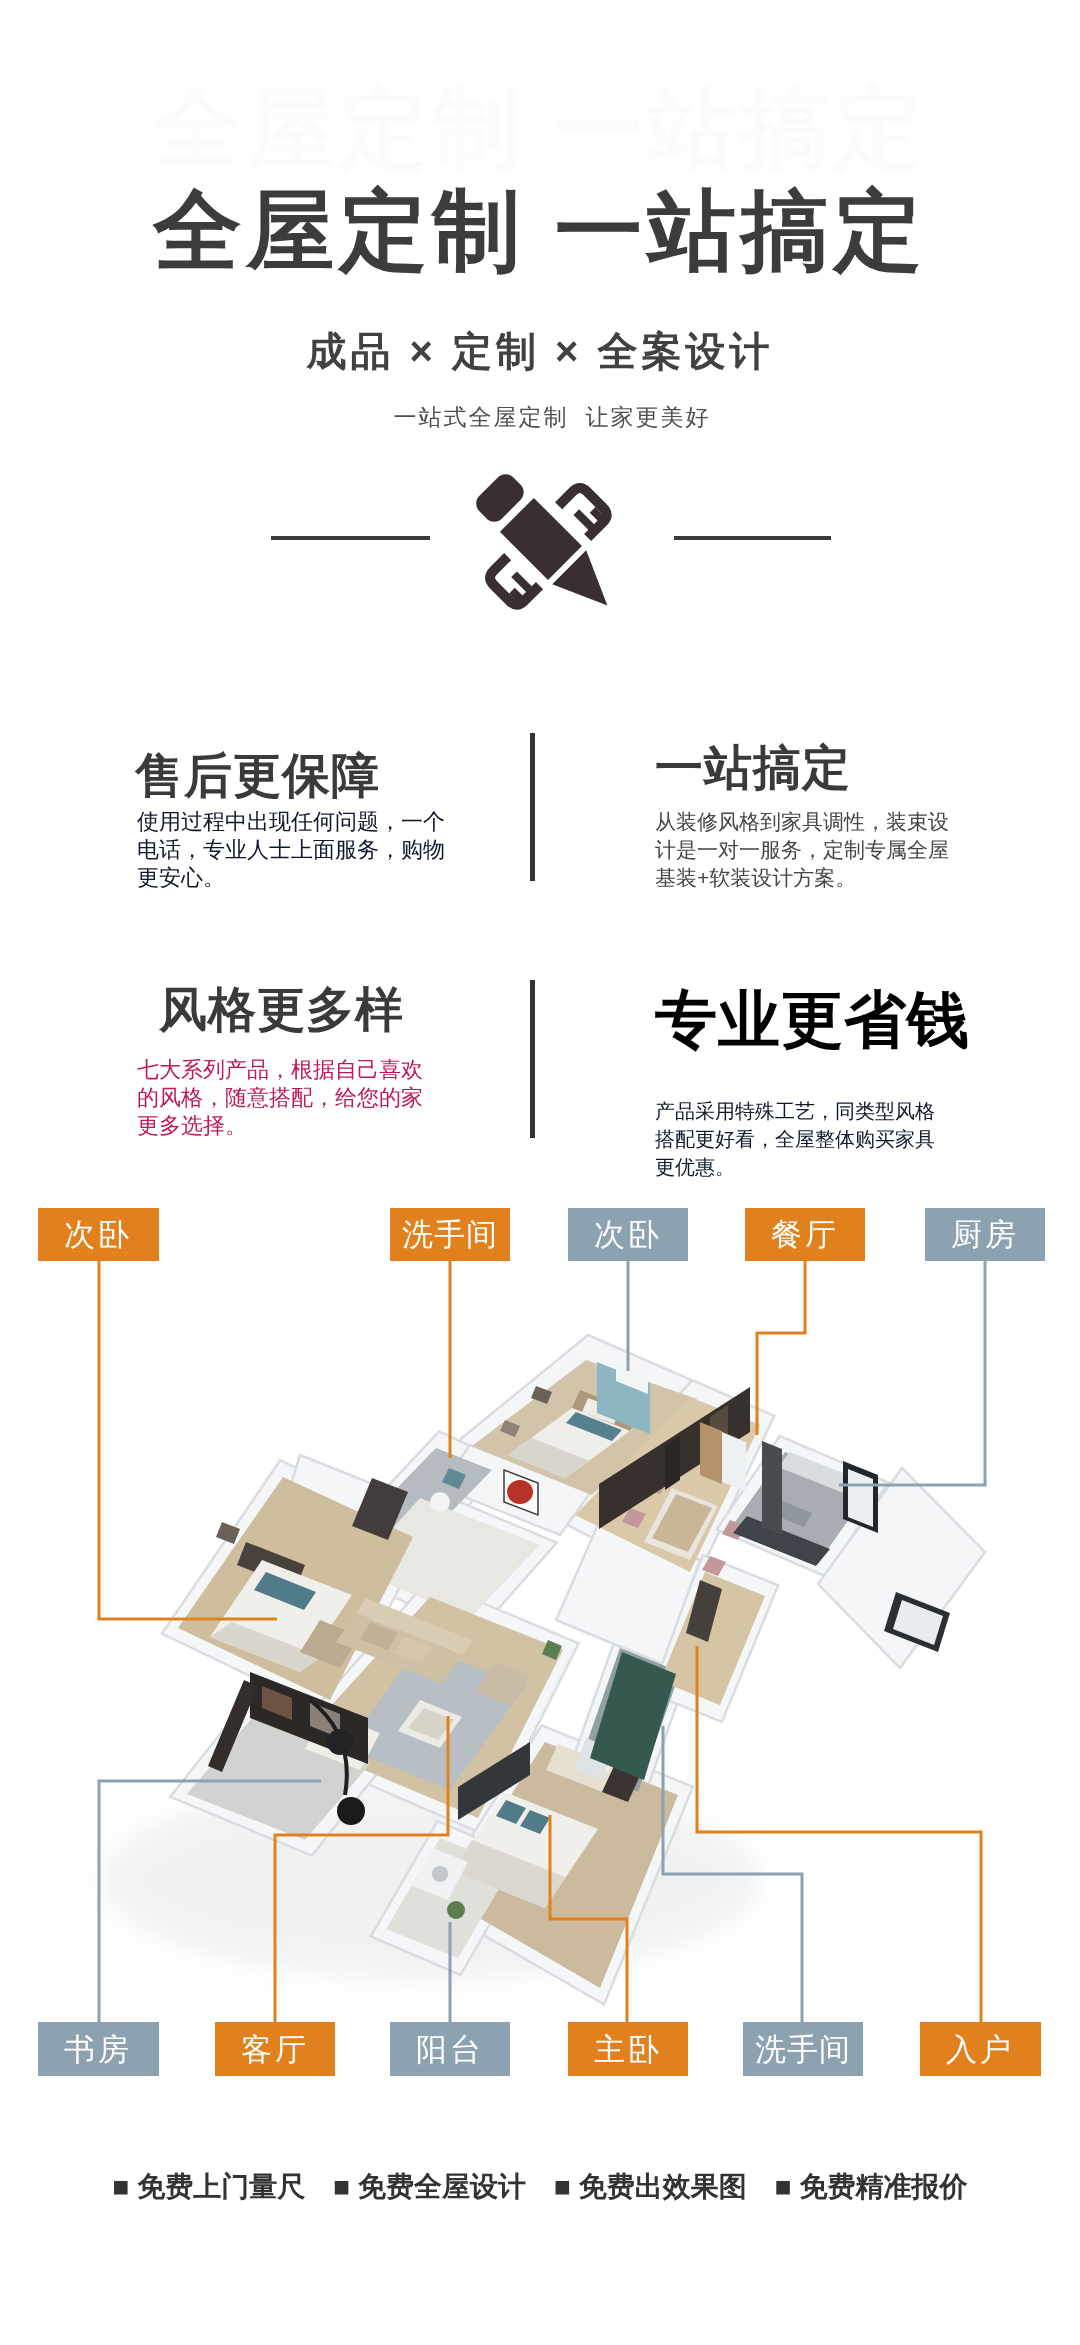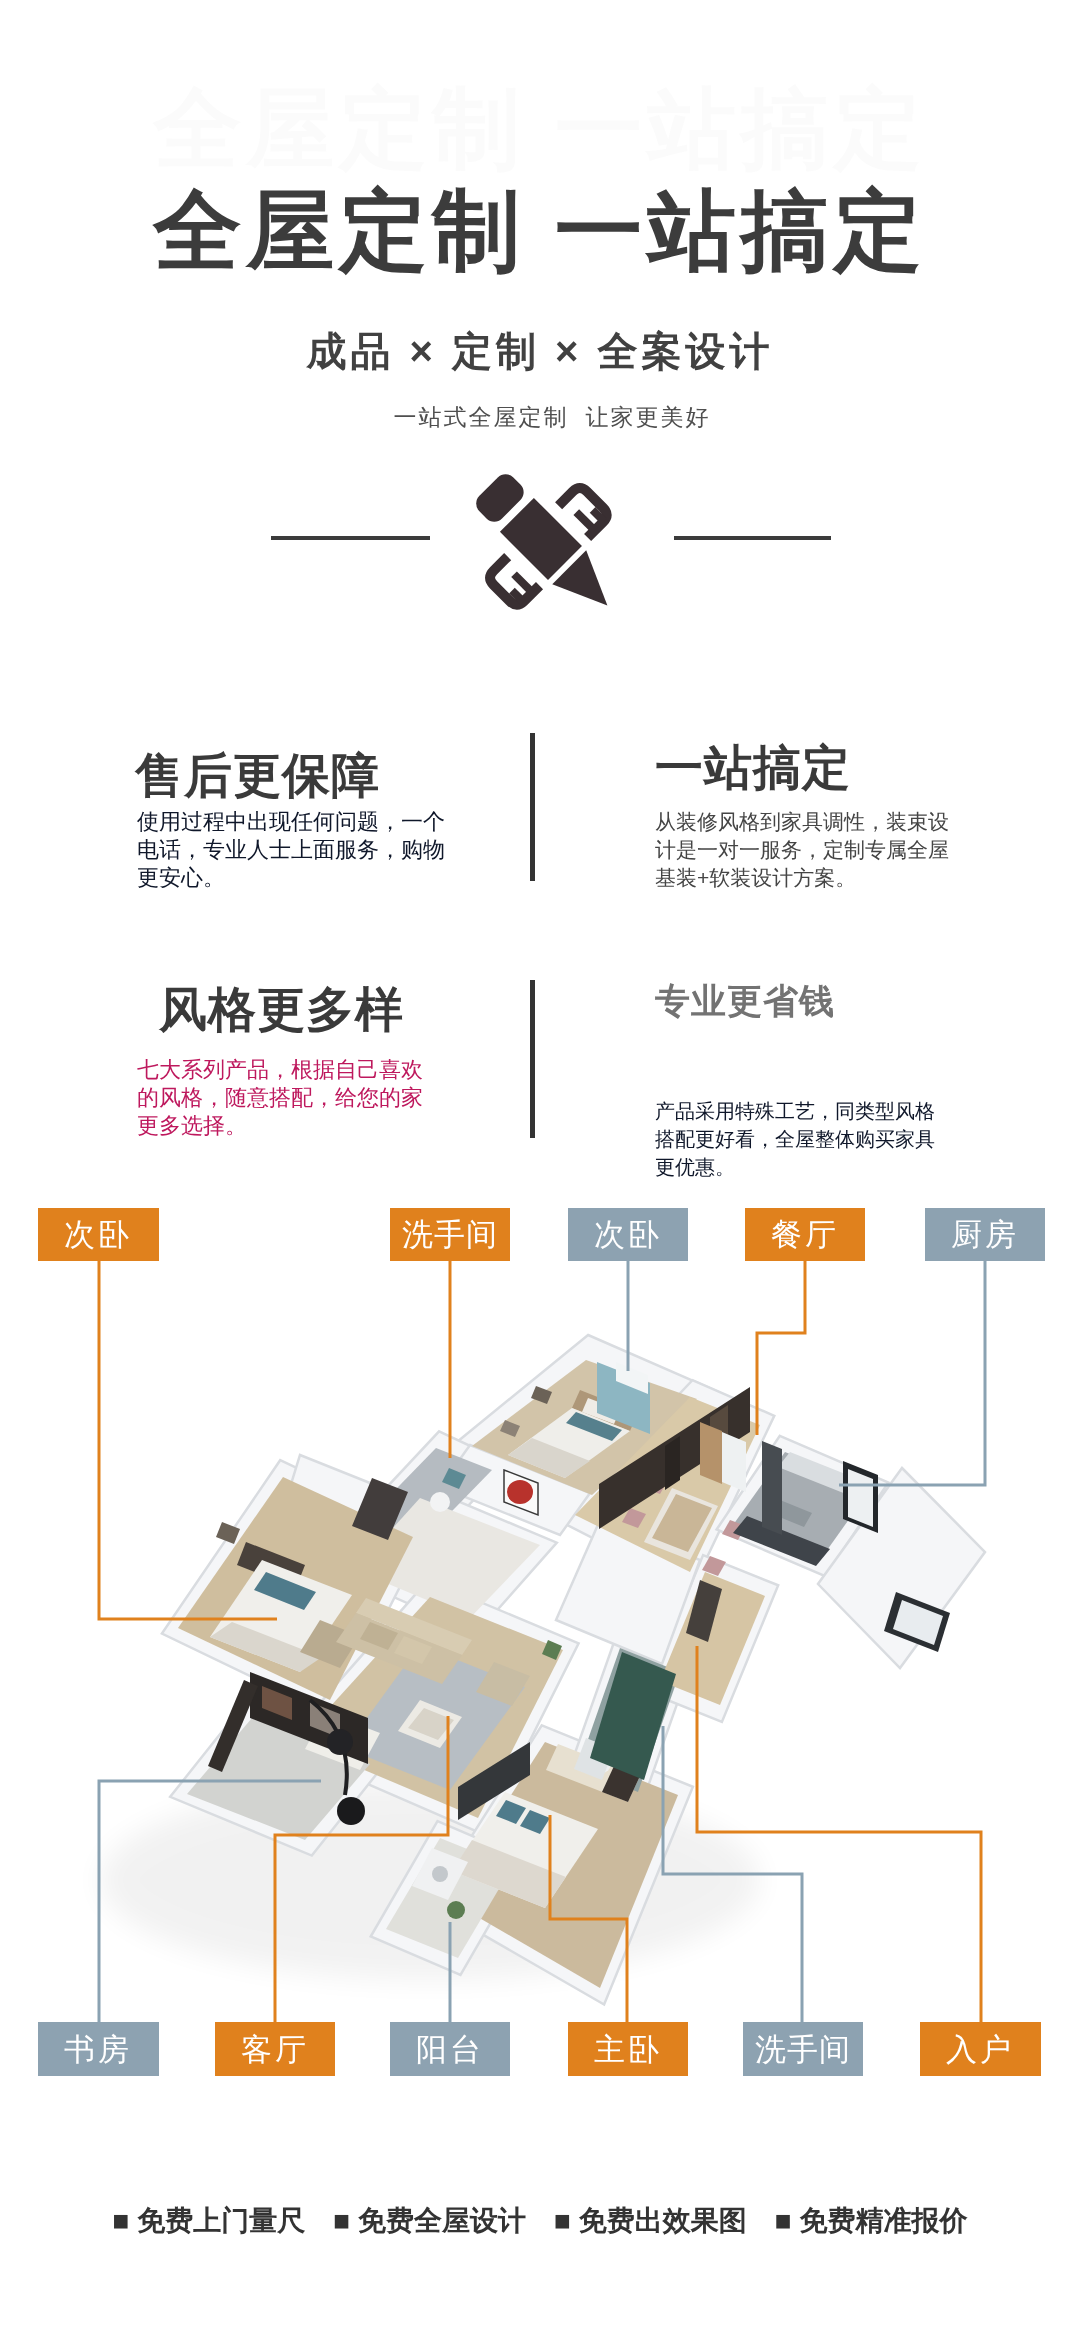--- a/index.html
+++ b/index.html
@@ -49,21 +49,21 @@
 <div class="abs" style="left:655px;top:736px;font-size:48px;font-weight:bold;color:#3a3a3a;letter-spacing:1px;">一站搞定</div>
 
 <div class="abs" style="left:655px;top:808px;font-size:21px;color:#454545;line-height:28px;">从装修风格到家具调性，装束设<br>计是一对一服务，定制专属全屋<br>基装+软装设计方案。</div>
 
 <div class="abs" style="left:135px;top:978px;font-size:48px;font-weight:bold;color:#3a3a3a;letter-spacing:1px;margin-left:24px;">风格更多样</div>
 
 <div class="abs" style="left:137px;top:1056px;font-size:22px;color:#be185d;line-height:28px;">七大系列产品，根据自己喜欢<br>的风格，随意搭配，给您的家<br>更多选择。</div>
 
 <div class="abs" style="left:530px;top:980px;width:5px;height:158px;background:#333;"></div>
 
-<div class="abs" style="left:655px;top:978px;font-size:35px;font-weight:bold;color:#737373;letter-spacing:1px;">专业更省钱</div>
+<div class="abs" style="left:655px;top:978px;font-size:62px;font-weight:bold;color:#000000;letter-spacing:1px;">专业更省钱</div>
 
 <div class="abs" style="left:655px;top:1097px;font-size:20px;color:#0f172a;line-height:28px;">产品采用特殊工艺，同类型风格<br>搭配更好看，全屋整体购买家具<br>更优惠。</div>
 
 <svg class="abs" style="left:0;top:1180px;" width="1080" height="940" viewBox="0 1180 1080 940">
   <defs>
     <filter id="soft" x="-50%" y="-50%" width="200%" height="200%">
       <feGaussianBlur stdDeviation="14"></feGaussianBlur>
     </filter>
   </defs>
 
@@ -338,21 +338,21 @@
       <rect x="743" y="2022" width="120" height="54" fill="#8da2b1"></rect>
   <text x="803" y="2060" font-size="31" fill="#fff" text-anchor="middle" letter-spacing="1">洗手间</text>
     </g>
 
   <g>
       <rect x="920" y="2022" width="121" height="54" fill="#e0811d"></rect>
   <text x="980" y="2060" font-size="31" fill="#fff" text-anchor="middle" letter-spacing="3">入户</text>
     </g>
 </svg>
 
-<div class="abs" style="left:0;top:2168px;width:1080px;display:flex;justify-content:center;gap:28px;font-size:28px;font-weight:bold;color:#333;margin-top:34px;">
+<div class="abs" style="left:0;top:2168px;width:1080px;display:flex;justify-content:center;gap:28px;font-size:28px;font-weight:bold;color:#333;">
 
   <div>■&nbsp;免费上门量尺</div>
 
   <div>■&nbsp;免费全屋设计</div>
 
   <div>■&nbsp;免费出效果图</div>
 
   <div>■&nbsp;免费精准报价</div>
 </div>
 

